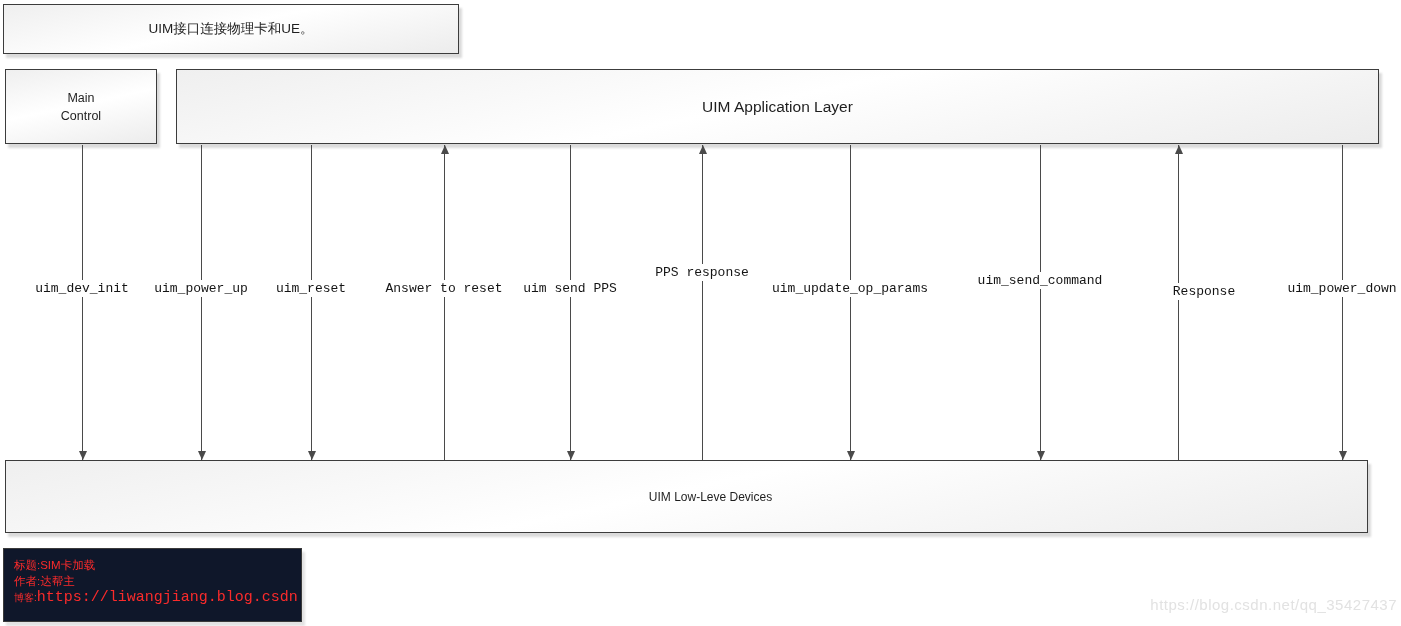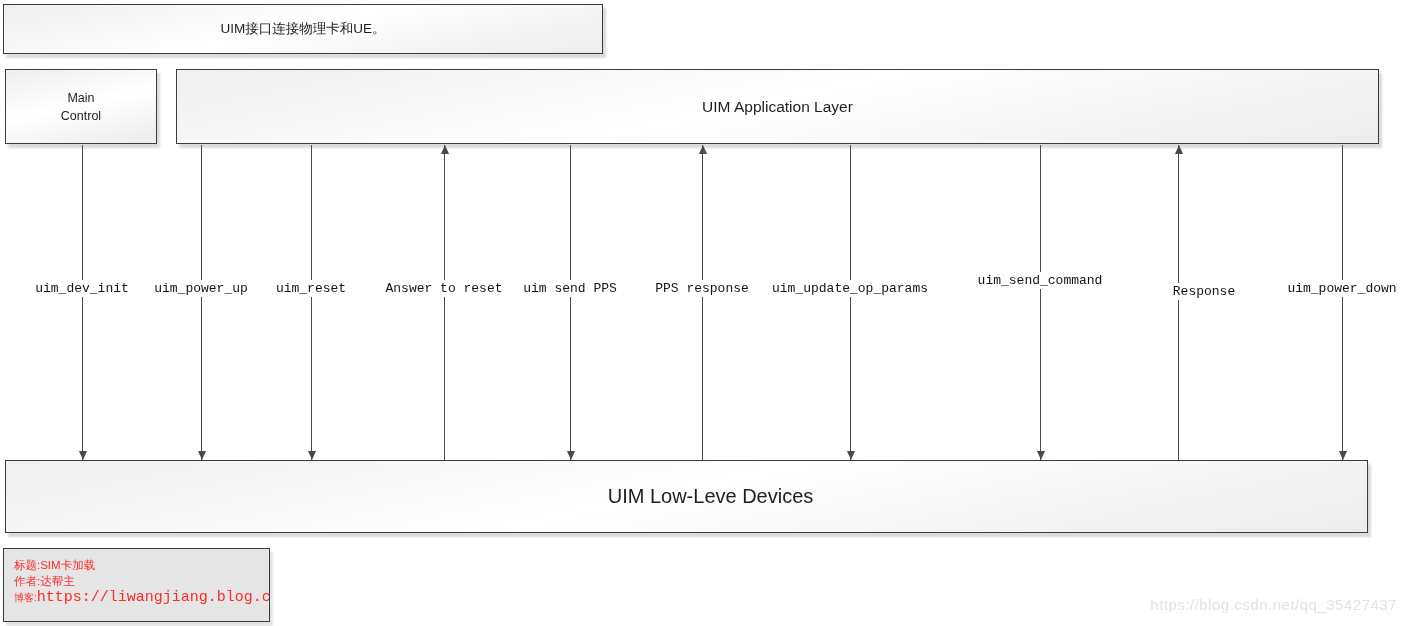--- a/index.html
+++ b/index.html
@@ -9,41 +9,41 @@
     font-family:"Liberation Sans","DejaVu Sans",sans-serif;
   }
   .vbox {
     position:absolute; box-sizing:border-box;
     border:1.5px solid #3c3c3c;
     background:linear-gradient(168deg,#efefef 0%,#ffffff 48%,#ececec 100%);
     box-shadow:3px 4px 2px rgba(175,175,175,0.45);
     display:flex; align-items:center; justify-content:center;
     text-align:center; color:#1e1e1e;
   }
-  #note-box   { left:3px;   top:4px;   width:600px;  height:50px; font-size:13.5px; }
+  #note-box   { left:3px;   top:4px;   width:456px;  height:50px; font-size:13.5px; }
   #main-ctrl  { left:5px;   top:69px;  width:152px;  height:75px; font-size:12.5px; line-height:18px; }
   #app-layer  { left:176px; top:69px;  width:1203px; height:75px; font-size:15.5px; }
-  #low-level  { left:5px;   top:460px; width:1363px; height:73px; font-size:20px;padding-left:48px; }
+  #low-level  { left:5px;   top:460px; width:1363px; height:73px; font-size:12px;padding-left:48px; }
 
   .arrow-line {
     position:absolute; width:1px; background:#4a4a4a;
   }
   .arrow-head { position:absolute; width:0; height:0; }
   .arrow-head.up   { border-left:4px solid transparent; border-right:4px solid transparent; border-bottom:9px solid #4a4a4a; }
   .arrow-head.down { border-left:4px solid transparent; border-right:4px solid transparent; border-top:9px solid #4a4a4a; }
   .arrow-label {
     position:absolute; transform:translateX(-50%);
     font-family:Liberation Mono, monospace;
     font-size:13px; color:#141414; background:#ffffff;
     padding:1px 3px; white-space:nowrap;
   }
 
   #credit-box {
-    position:absolute; left:3px; top:548px; width:267px; height:74px;
-    box-sizing:border-box; border:1px solid #3a3a3a; background:#e5e5e5;
+    position:absolute; left:3px; top:548px; width:299px; height:74px;
+    box-sizing:border-box; border:1px solid #3a3a3a; background:#0f172a;
     box-shadow:3px 4px 2px rgba(185,185,185,0.4);
     padding:8px 8px 0 10px; overflow:hidden;
   }
   .credit-line { color:#fb2b2b; font-size:11.5px; line-height:16px; white-space:nowrap; }
   .credit-prefix { color:#fb2b2b; font-size:10px; }
   .credit-url {
     color:#fb2b2b; font-size:15px;
     font-family:"Liberation Mono","DejaVu Sans Mono",monospace;
   }
   #corner-watermark {
@@ -82,21 +82,21 @@
       <div class="arrow-head down" style="left: 307.5px; top: 451px;"></div>
       <div class="arrow-label" style="left: 311px; top: 280px;">uim_reset</div>
       <div class="arrow-line" style="left: 444px; top: 145px; height: 315px;"></div>
       <div class="arrow-head up" style="left: 440.5px; top: 145px;"></div>
       <div class="arrow-label" style="left: 444px; top: 280px;">Answer to reset</div>
       <div class="arrow-line" style="left: 570px; top: 145px; height: 315px;"></div>
       <div class="arrow-head down" style="left: 566.5px; top: 451px;"></div>
       <div class="arrow-label" style="left: 570px; top: 280px;">uim send PPS</div>
       <div class="arrow-line" style="left: 702px; top: 145px; height: 315px;"></div>
       <div class="arrow-head up" style="left: 698.5px; top: 145px;"></div>
-      <div class="arrow-label" style="left: 702px; top: 280px;">PPS response</div>
+      <div class="arrow-label" style="left: 702px; top: 264px;">PPS response</div>
       <div class="arrow-line" style="left: 850px; top: 145px; height: 315px;"></div>
       <div class="arrow-head down" style="left: 846.5px; top: 451px;"></div>
       <div class="arrow-label" style="left: 850px; top: 280px;">uim_update_op_params</div>
       <div class="arrow-line" style="left: 1040px; top: 145px; height: 315px;"></div>
       <div class="arrow-head down" style="left: 1036.5px; top: 451px;"></div>
       <div class="arrow-label" style="left: 1040px; top: 272px;">uim_send_command</div>
       <div class="arrow-line" style="left: 1178px; top: 145px; height: 325px;"></div>
       <div class="arrow-head up" style="left: 1174.5px; top: 145px;"></div>
       <div class="arrow-label" style="left: 1178px; top: 283px; margin-left: 26px;">Response</div>
       <div class="arrow-line" style="left: 1342px; top: 145px; height: 315px;"></div>

